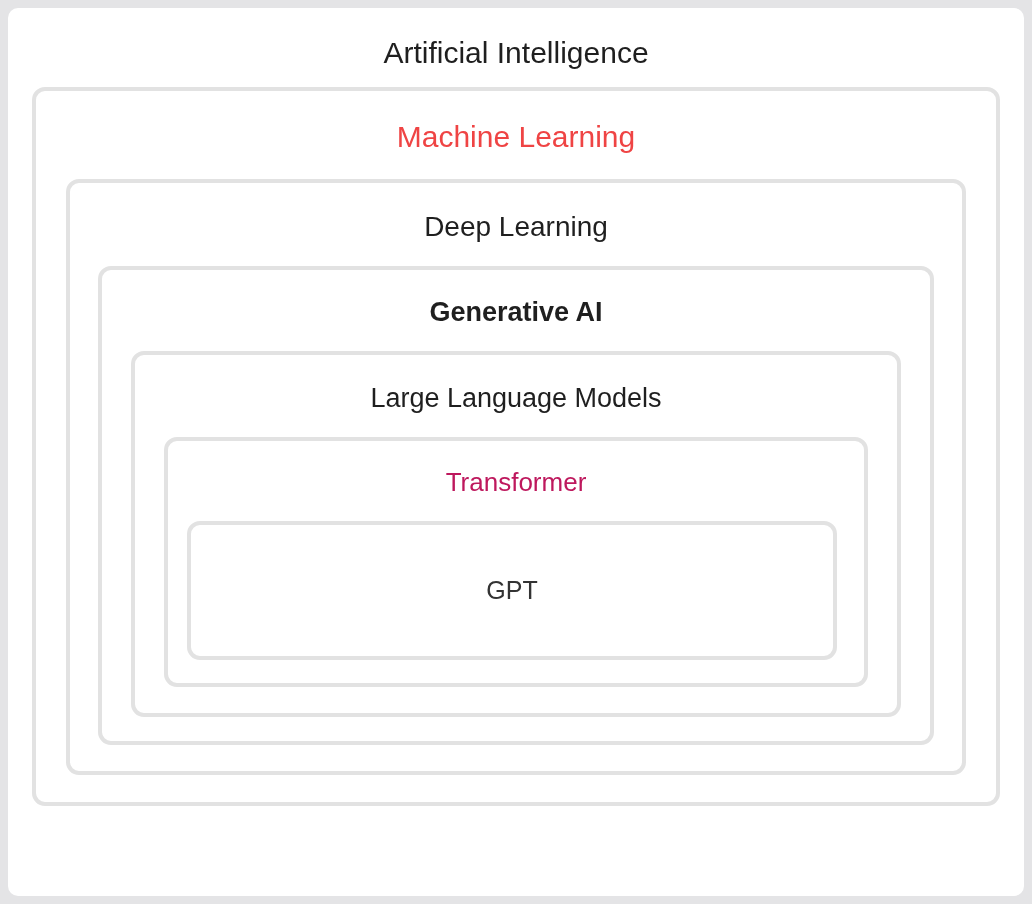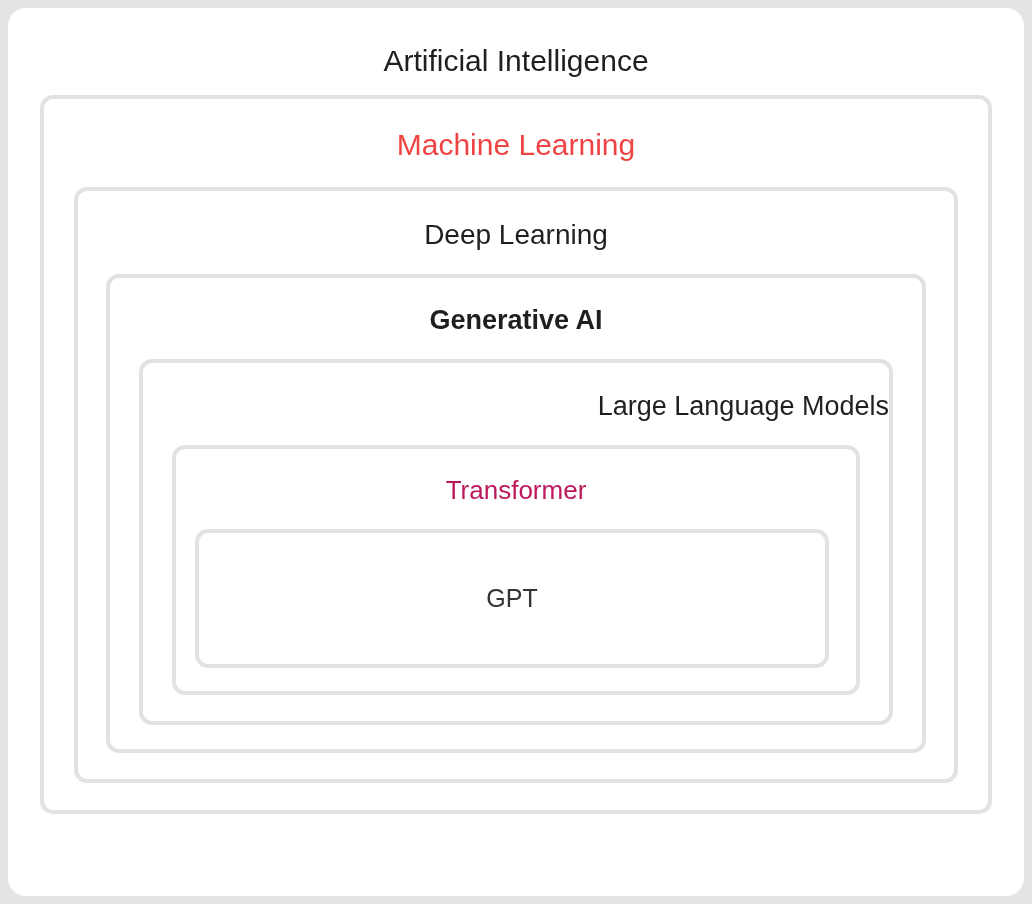--- a/index.html
+++ b/index.html
@@ -33,22 +33,22 @@
     flex-direction: column;
     align-items: stretch;
     overflow: visible;
   }
 
   
   .layer-0 {
     width: 100%;
     height: 100%;
     border: none;
-    border-radius: 18px;
-    padding: 8px;
+    border-radius: 10px;
+    padding: 0;
   }
 
   
   .layer-n {
     border: 4px solid var(--stroke);
   }
 
   .layer-label {
     text-align: center;
     color: #1f1f1f;
@@ -70,21 +70,21 @@
 
   
   .lvl2 > .layer-label { font-size: 28px; padding-top: 30px; }
   .lvl2 > .child-slot  { margin: 0 28px 26px 28px; padding-top: 25px; }
 
   
   .lvl3 > .layer-label { font-size: 27px; padding-top: 29px; font-weight: bold; }
   .lvl3 > .child-slot  { margin: 0 29px 24px 29px; padding-top: 25px; }
 
   
-  .lvl4 > .layer-label { font-size: 27px; padding-top: 30px; text-align: right; }
+  .lvl4 > .layer-label { font-size: 27px; padding-top: 30px; }
   .lvl4 > .child-slot  { margin: 0 29px 26px 29px; padding-top: 25px; }
 
   
   .lvl5 > .layer-label { font-size: 26px; padding-top: 28px; }
   .lvl5 > .child-slot  { margin: 0 27px 23px 19px; padding-top: 26px; }
 
   
   .lvl6 {
     min-height: 139px;
     justify-content: center;

